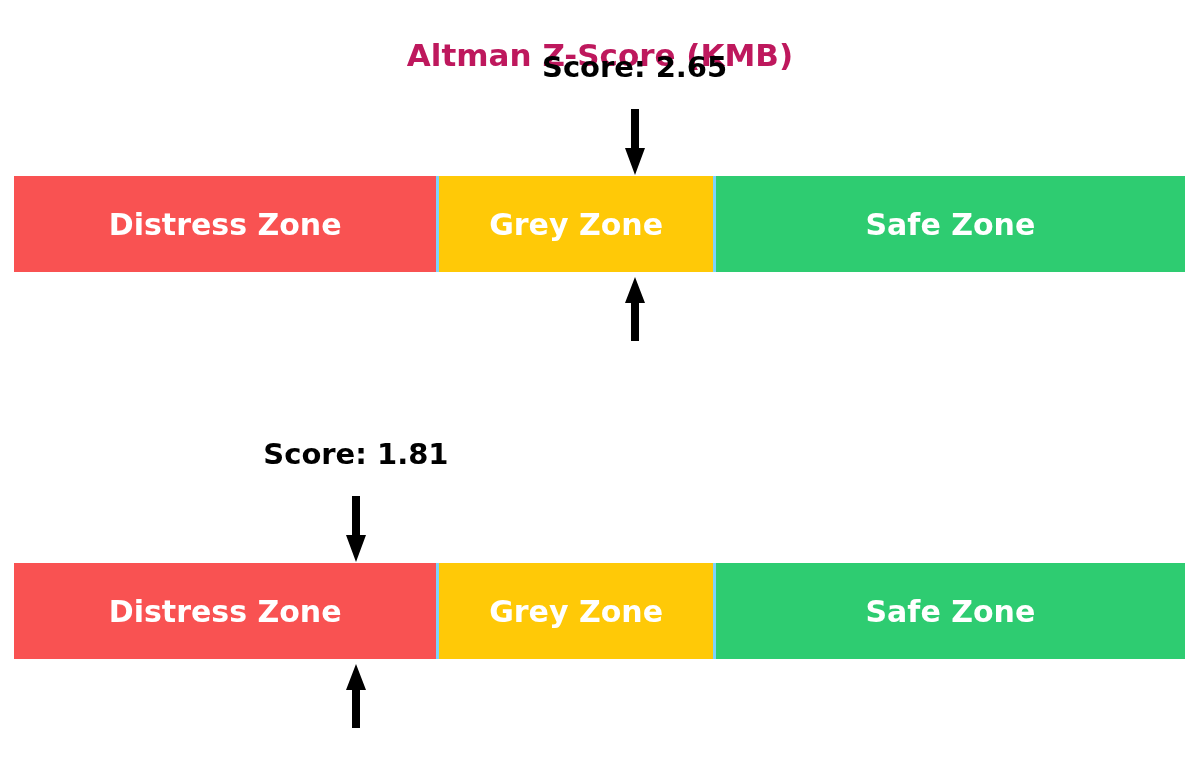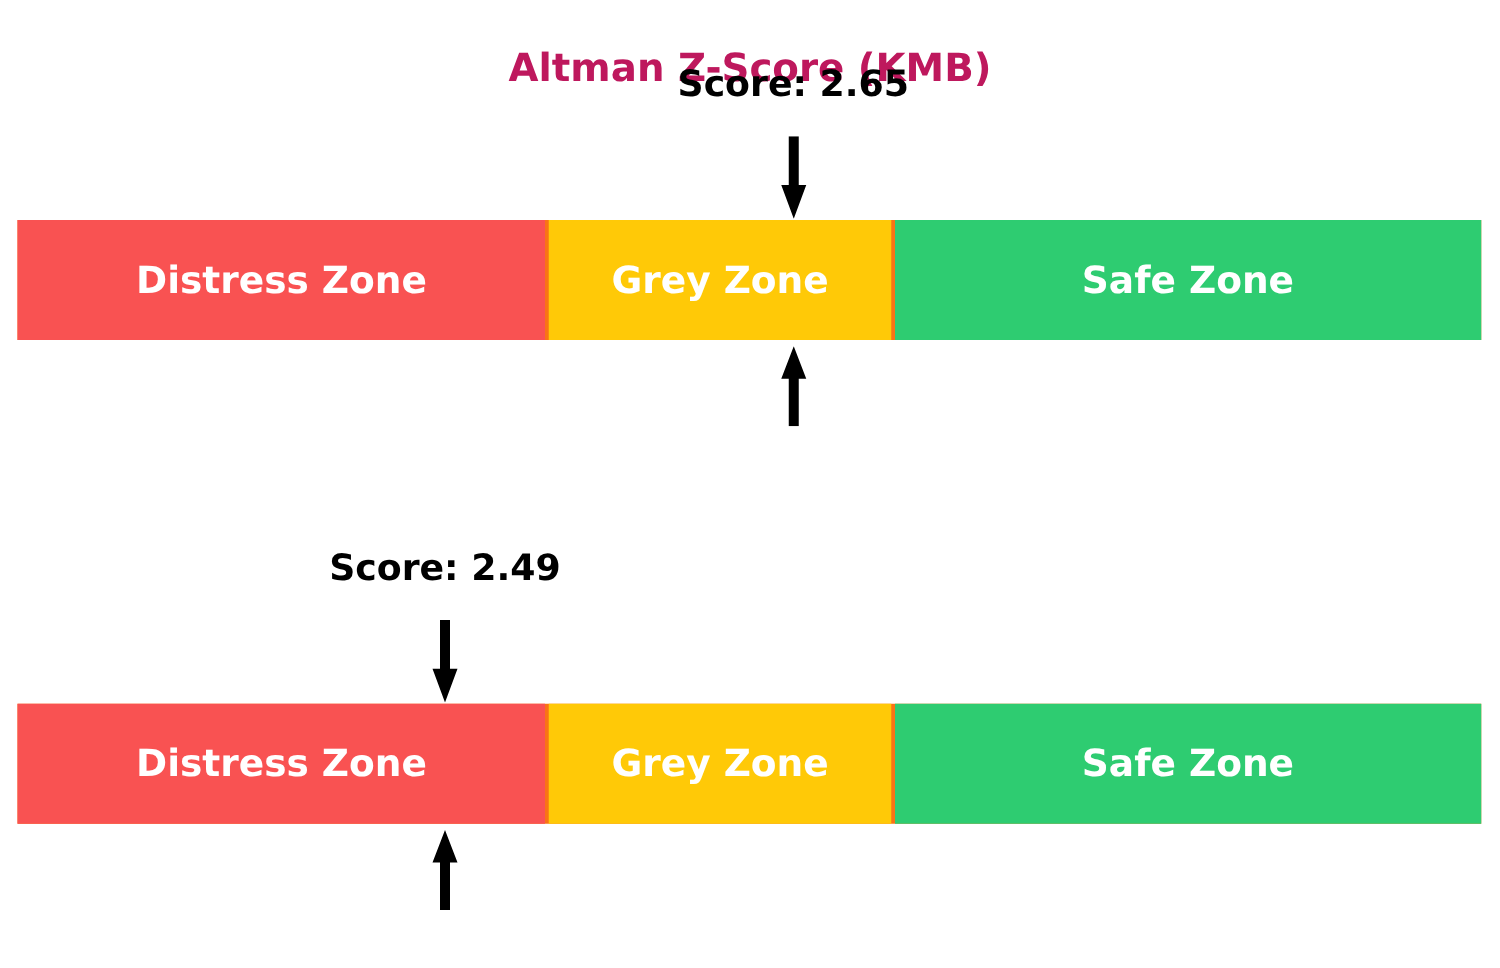--- a/index.html
+++ b/index.html
@@ -51,21 +51,21 @@
     line-height: 0;
   }
   .marker-down { top: 109px; }
   .marker-up   { top: 277px; }
   .zone-bar {
     position: absolute;
     top: 176px;
     left: 0;
     width: 100%;
     height: 96px;
-    background: #f97316;
+    background: #7dd3fc;
   }
   .zone {
     position: absolute;
     top: 0;
     height: 100%;
     display: flex;
     align-items: center;
     justify-content: center;
   }
   .zone span {
@@ -103,21 +103,21 @@
       <div class="marker marker-up" style="left: 53%;">
         <svg width="28" height="64" viewBox="0 0 28 64">
             <path class="arrow-path" d="M14 0 L24 26 h-6 v38 h-8 V26 H4 z" fill="#000000"></path>
           </svg>
       </div>
     </div>
   </section>
 
   <section class="chart" style="top:387px">
     <div class="plot">
-      <div class="score-label" style="left: 29.2%;">Score: 2.49</div>
+      <div class="score-label" style="left: 29.2%;">Score: 1.81</div>
       <div class="marker marker-down" style="left: 29.2%;">
         <svg width="28" height="66" viewBox="0 0 28 66">
             <path class="arrow-path" d="M10 0 h8 v39 h6 L14 66 L4 39 h6 z" fill="#000000"></path>
           </svg>
       </div>
       <div class="zone-bar">
           <div class="zone" style="left: calc(0% + 0px); width: calc(36.2% - 1.5px); background: rgb(249, 82, 82);">
             <span>Distress Zone</span>
           </div>
           <div class="zone" style="left: calc(36.2% + 1.5px); width: calc(23.6% - 3px); background: rgb(255, 201, 7);">

